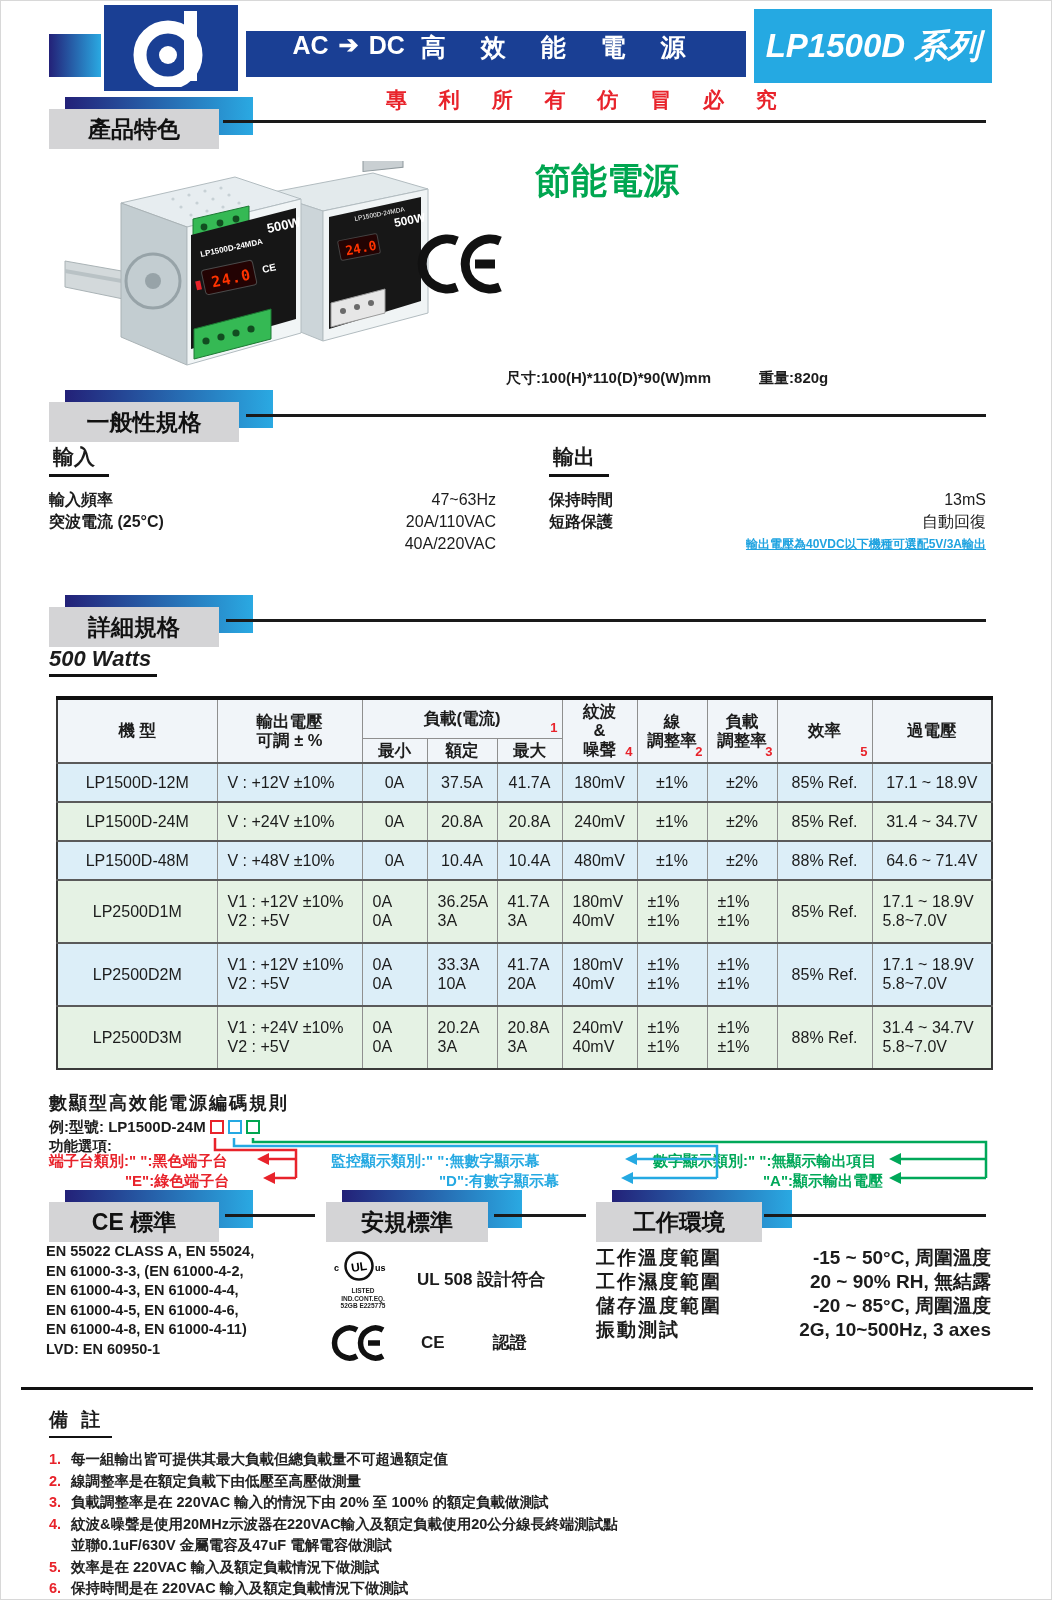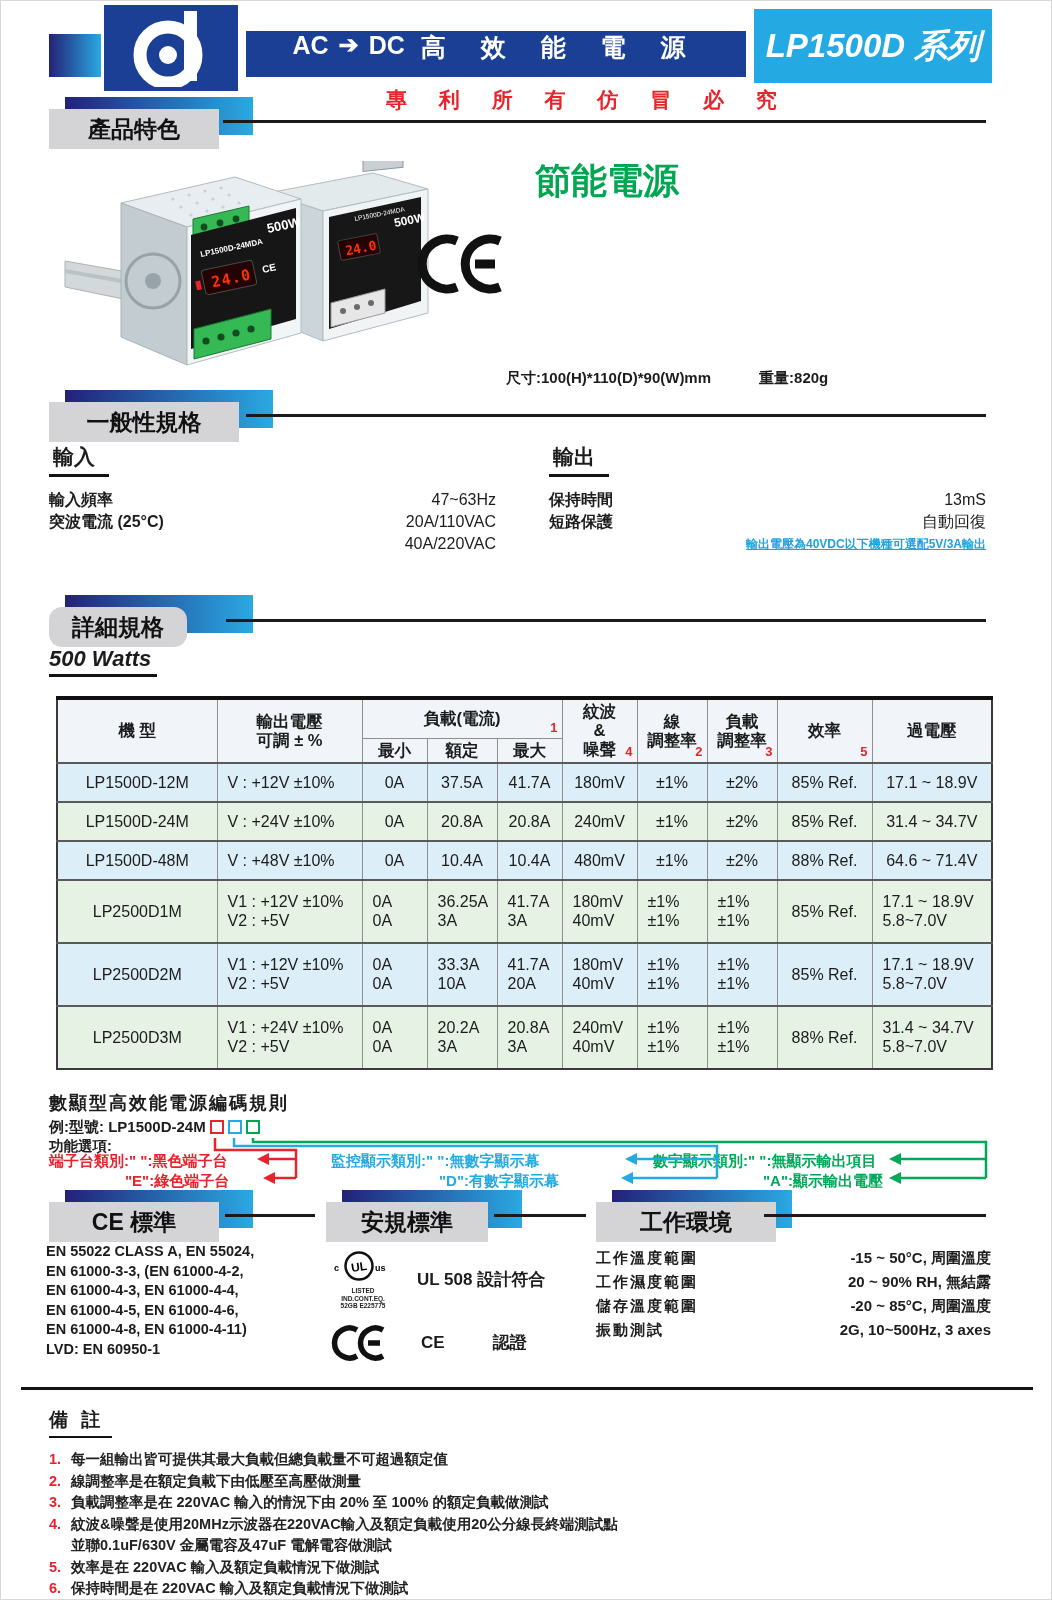--- a/index.html
+++ b/index.html
@@ -86,21 +86,21 @@
   .code-svg { position:absolute; left:0; top:1090px; width:1052px; height:110px; pointer-events:none; }
 
   
   .ce-lines { position:absolute; left:45px; top:1241px; font-size:14.5px; font-weight:bold; line-height:19.5px; }
   .safety { position:absolute; left:330px; top:1248px; width:260px; }
   .safety .row1 { display:flex; align-items:center; gap:22px; }
   .safety .row2 { display:flex; align-items:center; gap:26px; margin-top:14px; }
   .safety .txt { font-size:17px; font-weight:bold; }
   .ul-small { font-size:6.5px; font-weight:bold; text-align:center; line-height:7.5px; }
   .env-rows { position:absolute; left:595px; top:1245px; width:395px; }
-  .env-row { display:flex; font-size:15px; line-height:24px;justify-content:center; }
+  .env-row { display:flex; font-size:19px; line-height:24px;justify-content:center; }
   .env-row .lbl { flex:0 0 170px; font-weight:bold; letter-spacing:2px; }
   .env-row .val { flex:1; text-align:right; font-weight:600; }
 
   
   .divider { position:absolute; left:20px; top:1386px; width:1012px; height:3px; background:#111; }
   .notes-title { position:absolute; left:48px; top:1406px; font-size:19px; font-weight:bold;
                  border-bottom:2.5px solid #111; padding:0 8px 3px 0; letter-spacing:4px; }
   .notes-list { position:absolute; left:48px; top:1448px; width:960px; }
   .note-item { display:flex; font-size:14.5px; font-weight:bold; line-height:21.5px; }
   .note-item .num { color:#e8232b; flex:0 0 22px; }
@@ -242,21 +242,21 @@
       <div class="spec-row">
         <span class="lbl">短路保護</span>
         <span class="val">自動回復</span>
       </div>
       <div class="out-note">輸出電壓為40VDC以下機種可選配5V/3A輸出</div>
     </div>
   </div>
 
   <div class="sec" style="left:48px; top:602px;">
     <div class="grad" style="width:188px;"></div>
-    <div class="box" style="width:138px;border-radius:13px;">詳細規格</div>
+    <div class="box" style="width:170px;">詳細規格</div>
   </div>
   <div class="rule" style="left:225px; top:618px; width:760px;"></div>
 
   <div class="watts">500 Watts</div>
 
   <table class="spec-table">
     <colgroup>
       <col style="width:160px">
         <col style="width:145px">
         <col style="width:65px">
@@ -449,21 +449,21 @@
   <div class="rule" style="left:224px; top:1213px; width:90px;"></div>
 
   <div class="sec" style="left:325px; top:1197px;">
     <div class="grad" style="width:180px;"></div>
     <div class="box" style="width:162px;">安規標準</div>
   </div>
   <div class="rule" style="left:493px; top:1213px; width:92px;"></div>
 
   <div class="sec" style="left:595px; top:1197px;">
     <div class="grad" style="width:180px;"></div>
-    <div class="box" style="width:180px;">工作環境</div>
+    <div class="box" style="width:166px;">工作環境</div>
   </div>
   <div class="rule" style="left:763px; top:1213px; width:222px;"></div>
 
   <div class="ce-lines">
     <div>EN 55022 CLASS A, EN 55024,</div>
     <div>EN 61000-3-3, (EN 61000-4-2,</div>
     <div>EN 61000-4-3, EN 61000-4-4,</div>
     <div>EN 61000-4-5, EN 61000-4-6,</div>
     <div>EN 61000-4-8, EN 61000-4-11)</div>
     <div>LVD: EN 60950-1</div>

